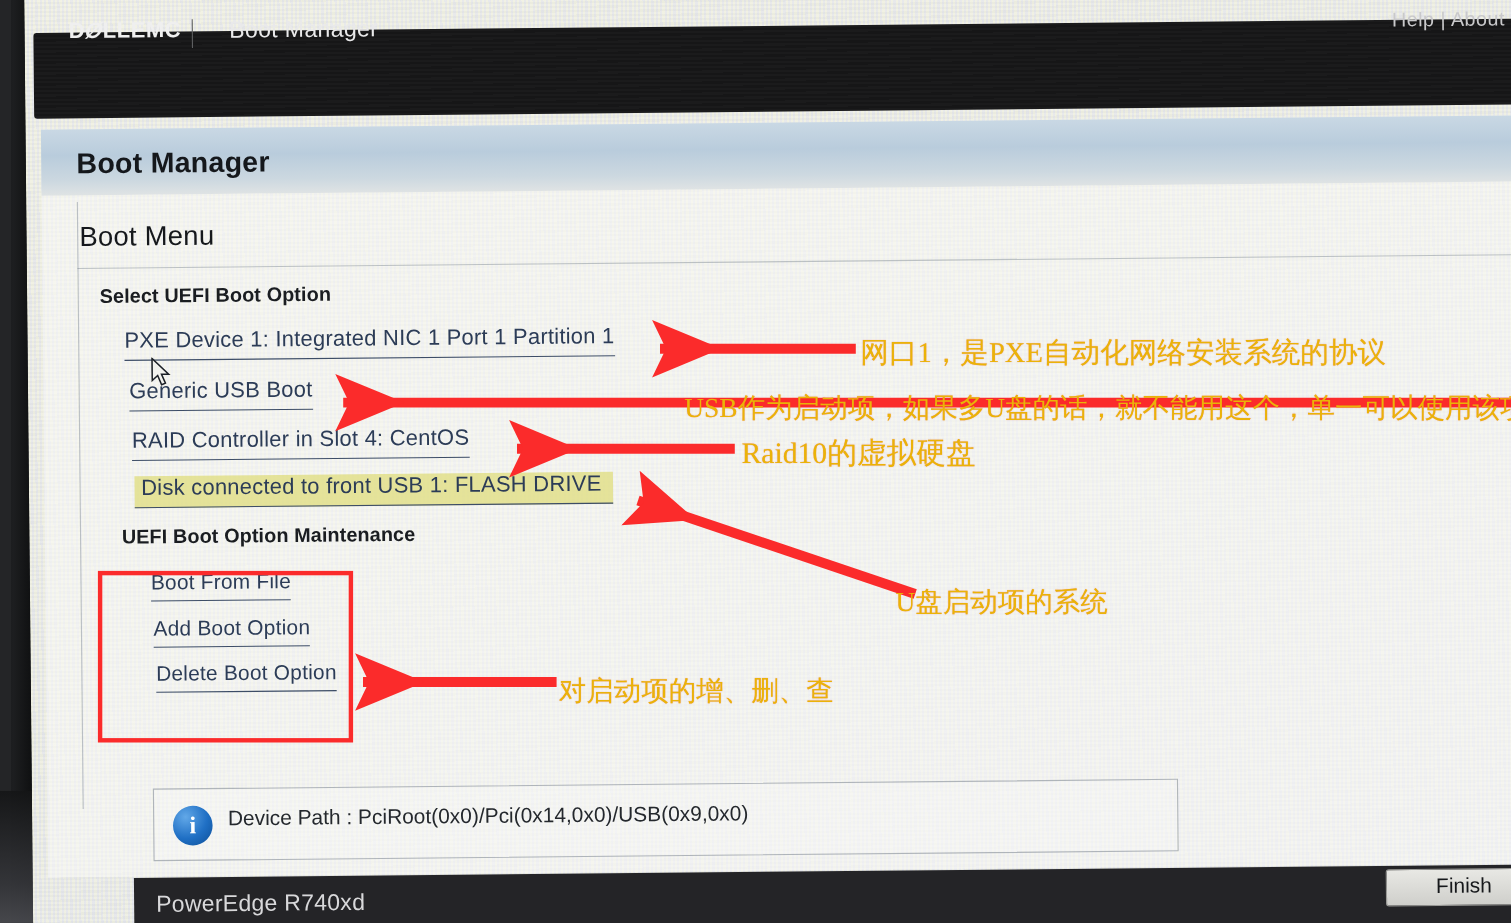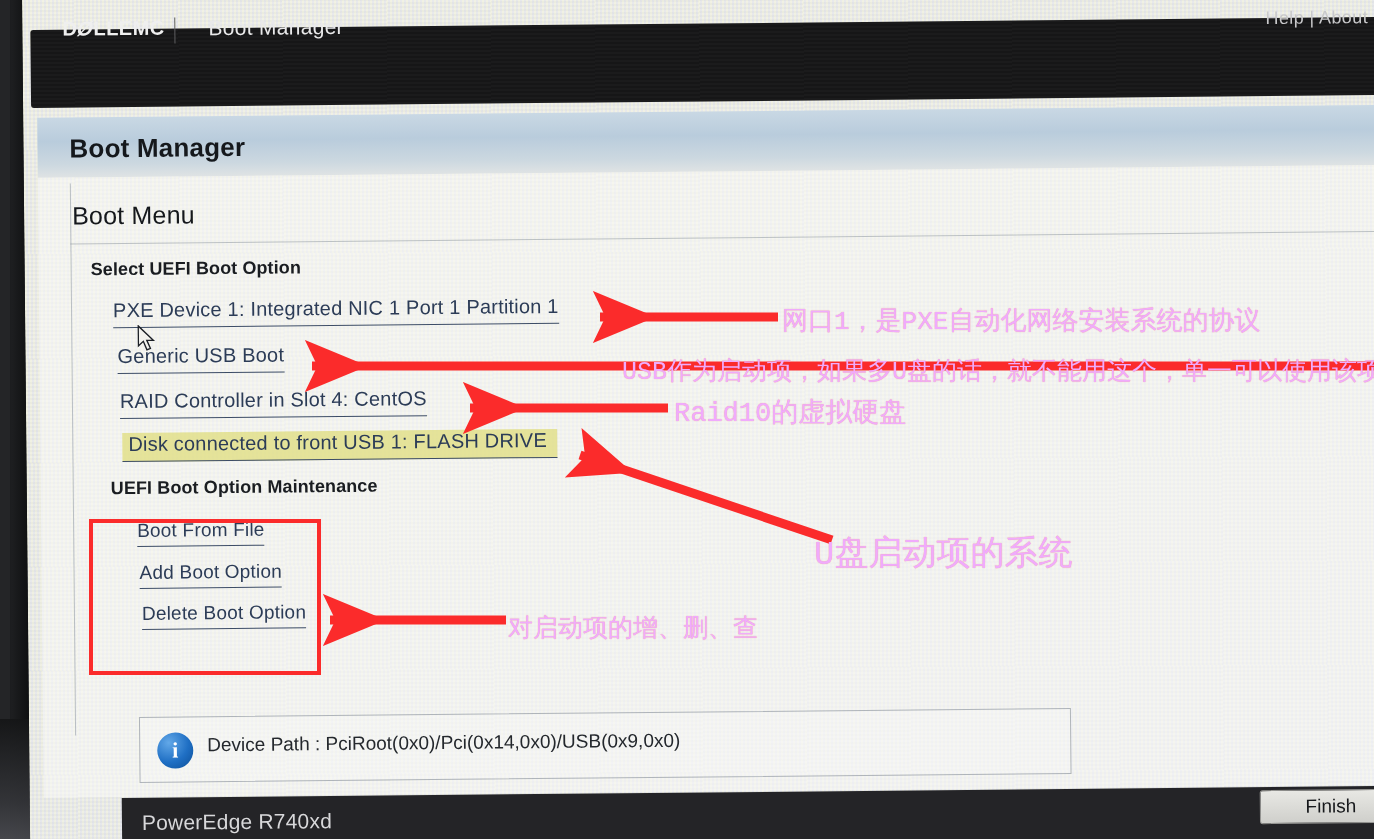--- a/index.html
+++ b/index.html
@@ -77,21 +77,21 @@
   .finish-btn{position:absolute;left:1230px;top:808px;width:140px;height:32px;
     background:linear-gradient(180deg,#e8e8e4 0%,#cfcfcb 100%);
     border:1px solid #9a9a97;border-radius:3px;color:#16181b;font-size:19px;
     text-align:center;line-height:31px;cursor:pointer;}
 
   
   .cursor{position:absolute;left:112px;top:332px;width:20px;height:28px;}
 
   
   #annot{position:absolute;inset:0;pointer-events:none;}
-  .cn{position:absolute;color:#f0abfc;font-family:Liberation Mono, monospace;
+  .cn{position:absolute;color:#eab308;font-family:Liberation Serif, serif;
     white-space:nowrap;text-shadow:0 0 1px rgba(240,40,45,.45);}
   .redbox{position:absolute;border:4px solid #fb2b2b;}
 </style>
 </head>
 <body>
 
 <div id="stage">
 
   <div class="bezel-left"></div>
   <div class="bezel-left2"></div>
@@ -160,16 +160,16 @@
     <line x1="832" y1="540" x2="580" y2="455" stroke="#fb2b2b" stroke-width="9" marker-end="url(#ah)"></line>
 
     <line x1="506" y1="620" x2="330" y2="620" stroke="#fb2b2b" stroke-width="9" marker-end="url(#ah)"></line>
   </svg>
 
   <div class="redbox" style="left:89px;top:519px;width:224px;height:148px;"></div>
 
   <div class="cn" style="left:782px;top:303px;font-size:26px;">网口1，是PXE自动化网络安装系统的协议</div>
   <div class="cn" style="left:622px;top:354px;font-size:25px;">USB作为启动项，如果多U盘的话，就不能用这个，单一可以使用该项</div>
   <div class="cn" style="left:674px;top:394px;font-size:27px;">Raid10的虚拟硬盘</div>
-  <div class="cn" style="left:814px;top:530px;font-size:34px;">U盘启动项的系统</div>
+  <div class="cn" style="left:814px;top:530px;font-size:25px;">U盘启动项的系统</div>
   <div class="cn" style="left:508px;top:611px;font-size:25px;">对启动项的增、删、查</div>
 
 </div>
 
 </body></html>

